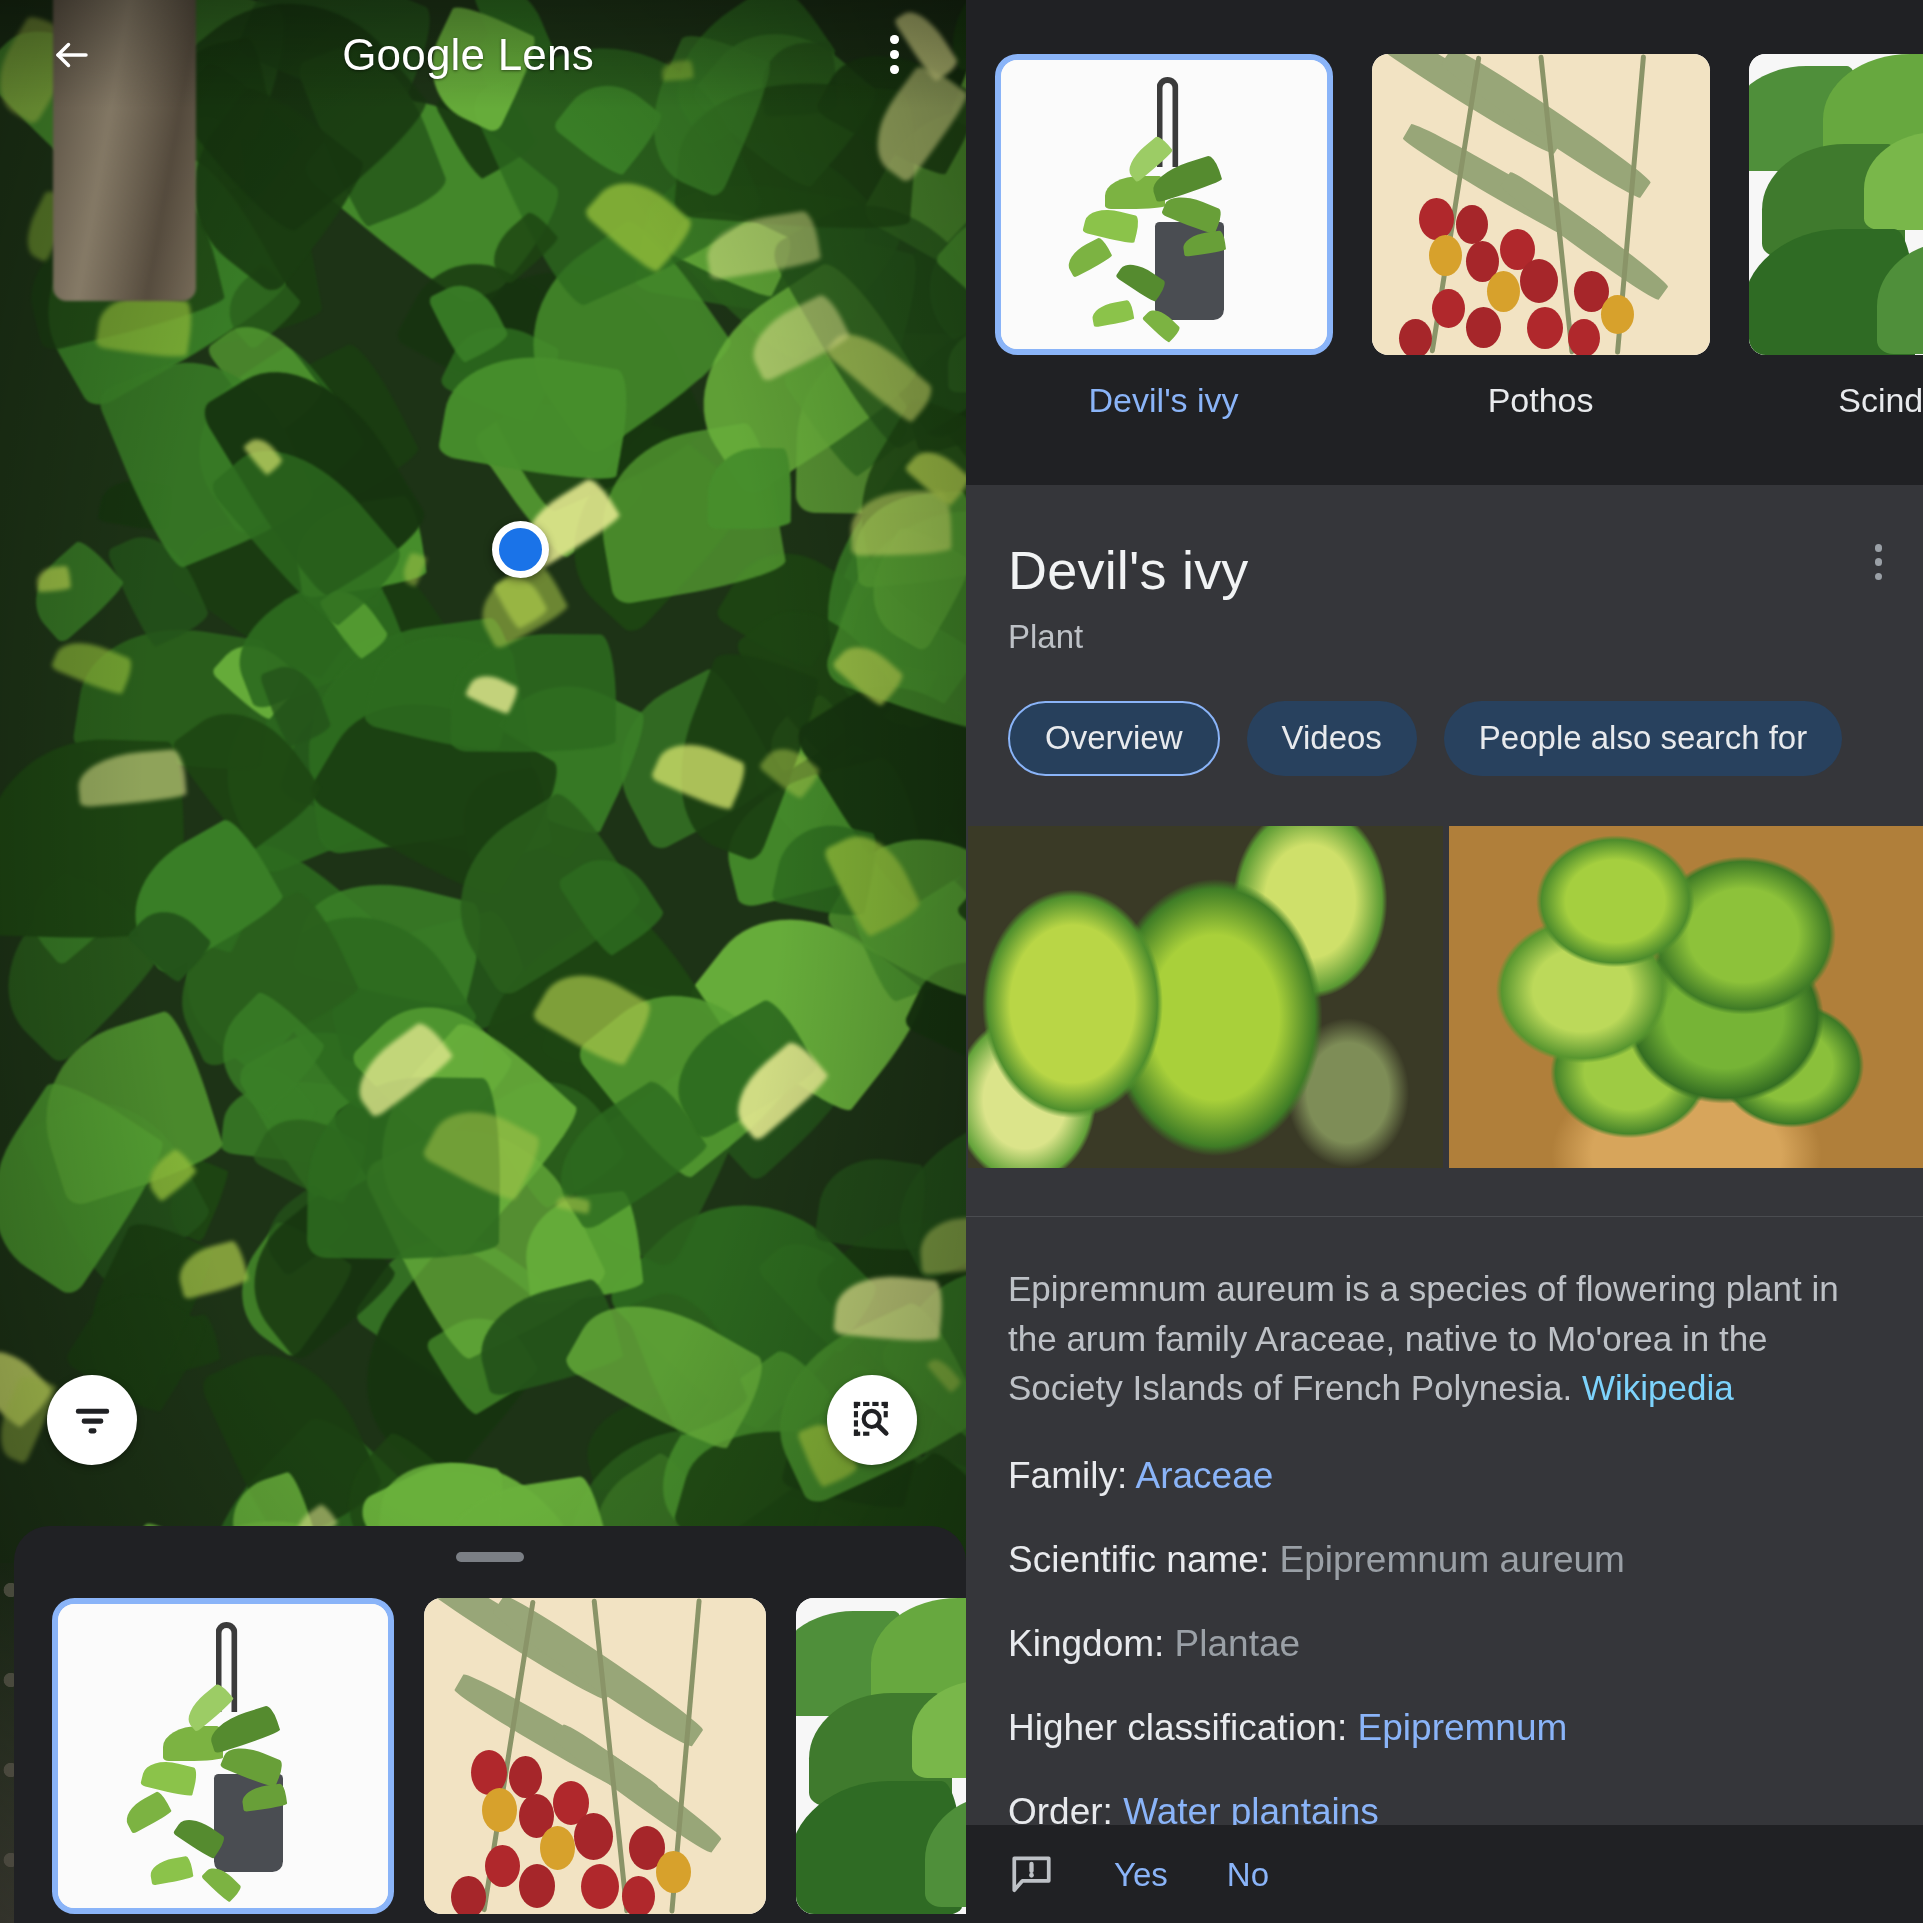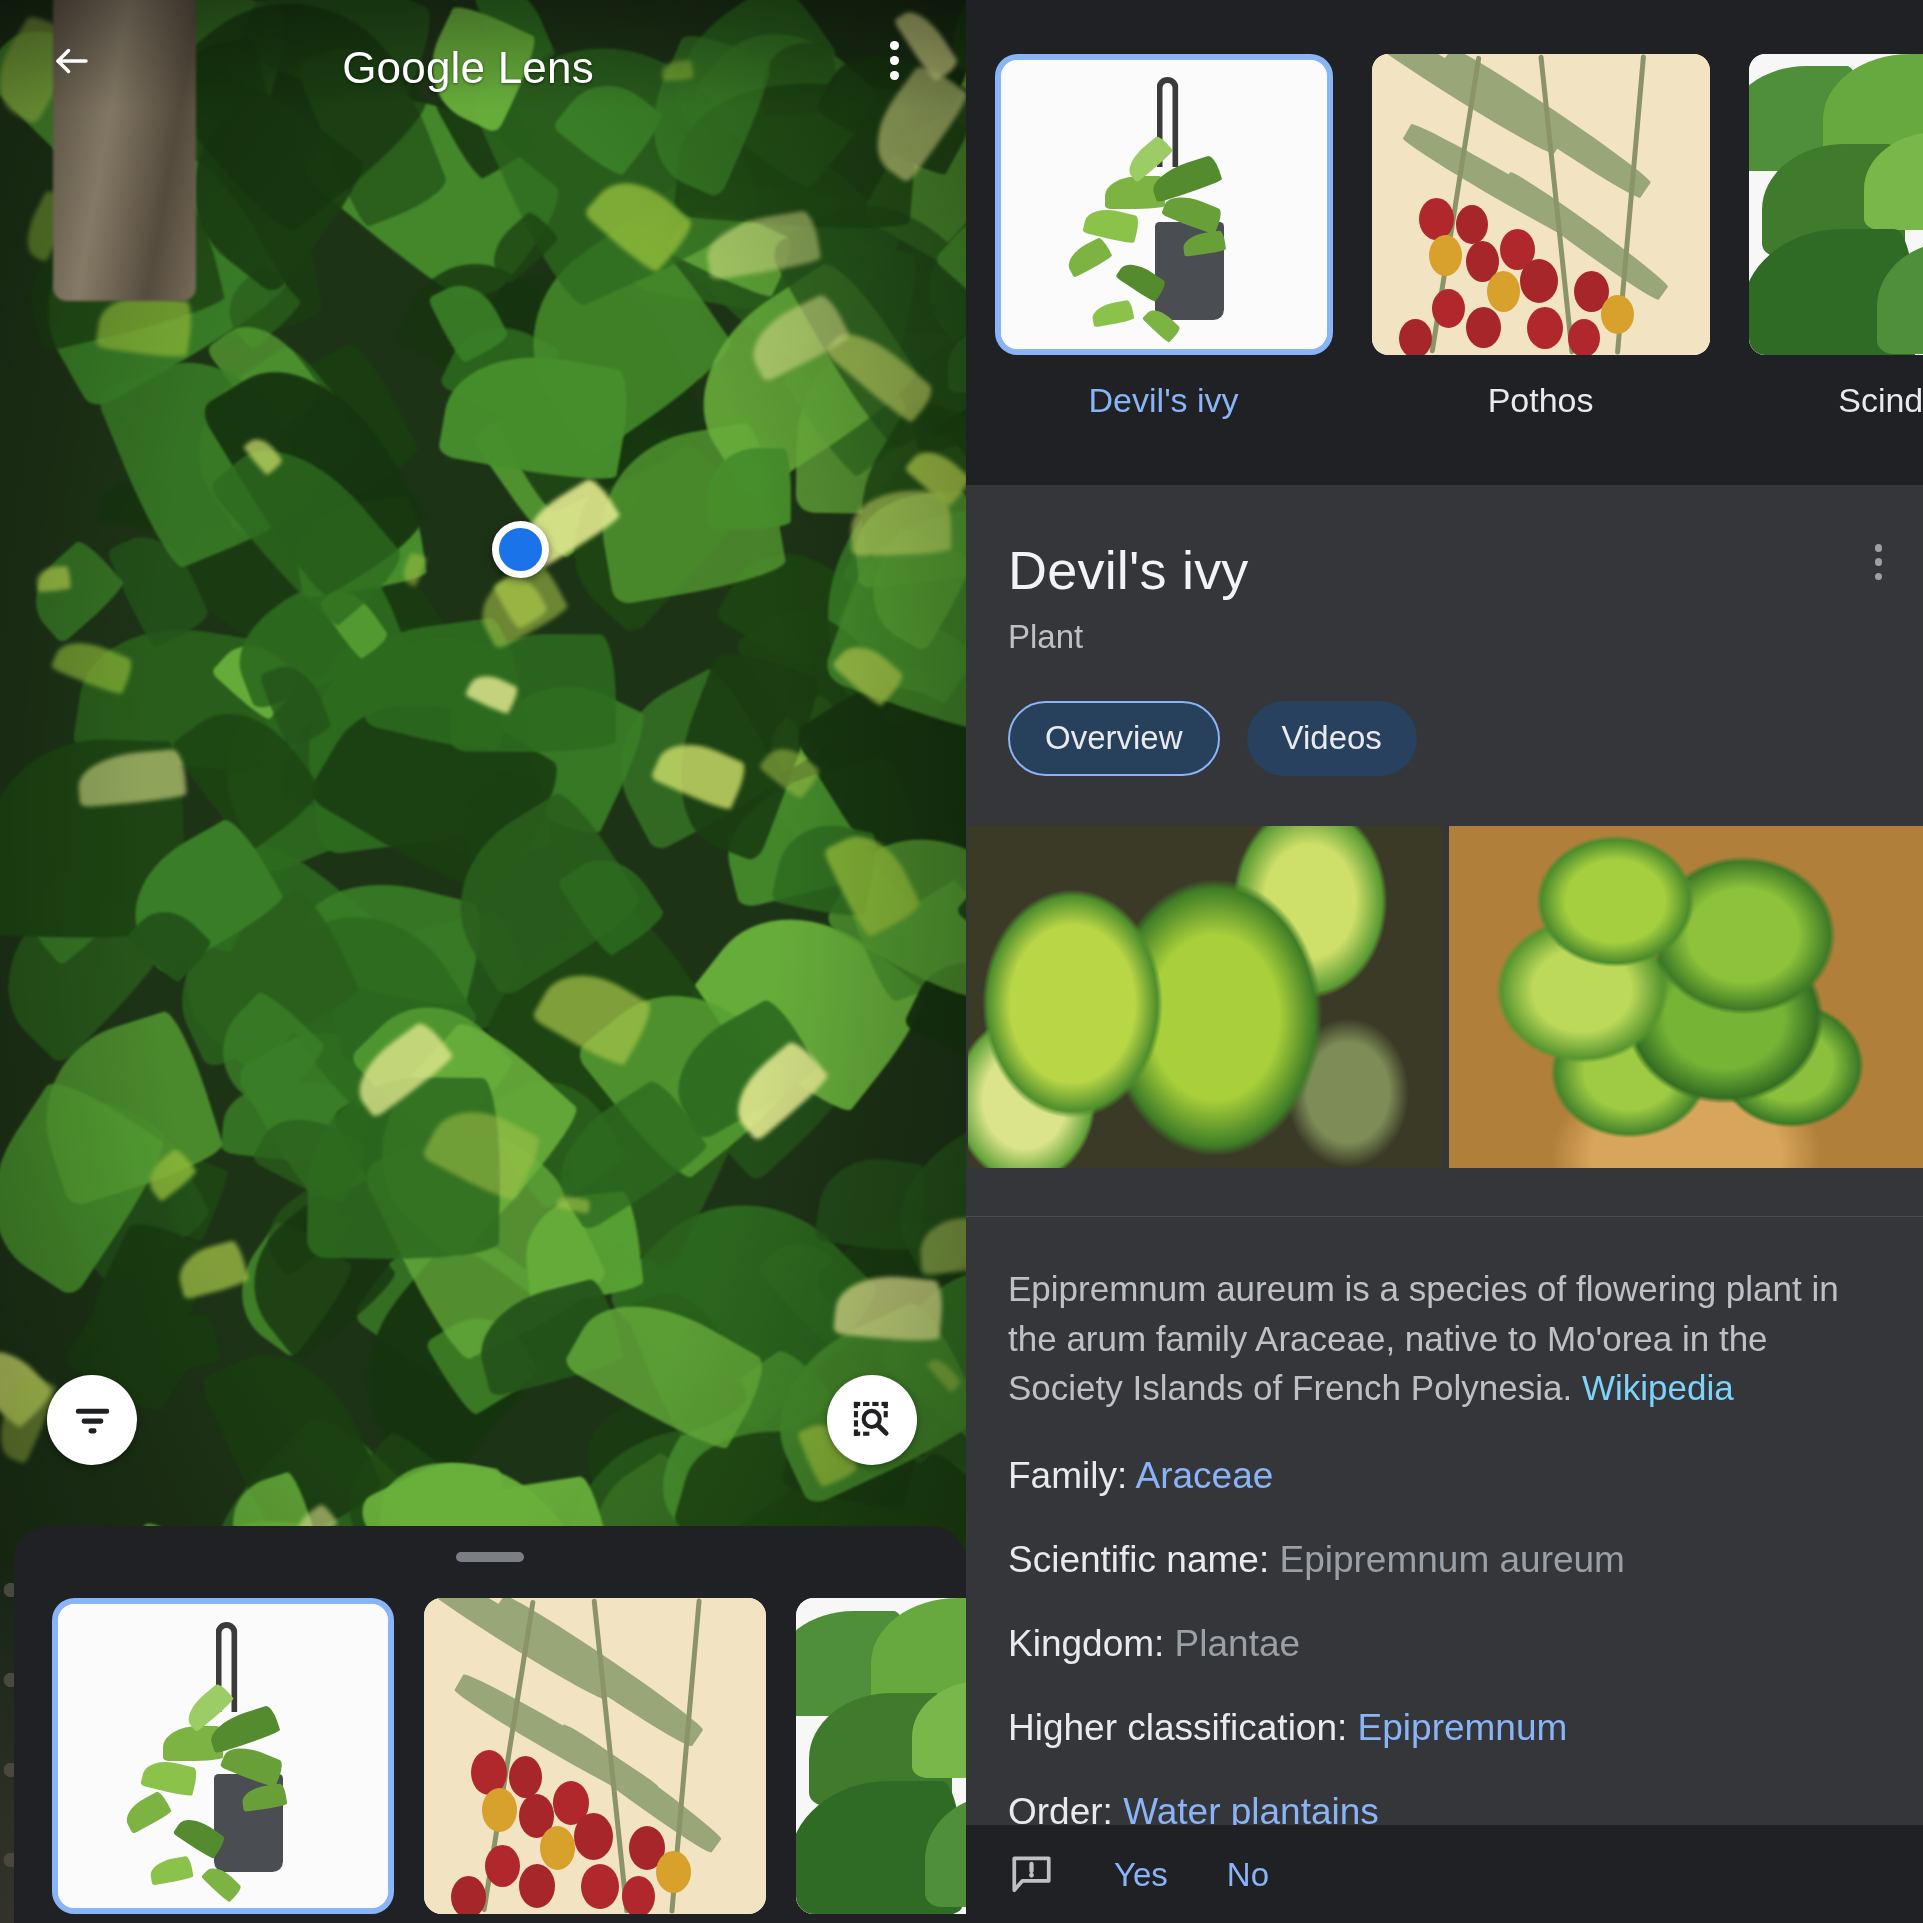--- a/index.html
+++ b/index.html
@@ -50,21 +50,21 @@
     border-radius: 0 0 13.5px 13.5px;
   }
   .vignette {
     position: absolute; inset: 0;
     background: radial-gradient(ellipse at 48% 42%, rgba(0,0,0,0) 45%, rgba(0,0,0,.42) 100%);
   }
 
   
   #lens-topbar {
     position: absolute; top: 0; left: 0; right: 0; height: 109px;
-    display: flex; align-items: flex-end;
+    display: flex; align-items: center;
     padding: 16px 39px;
     z-index: 6;
     background: linear-gradient(180deg, rgba(0,0,0,.30), rgba(0,0,0,0));
   }
   #back-button {
     width: 65px; height: 65px; display:flex; align-items:center; justify-content:center;
     border-radius: 50%;
   }
   #back-button svg { width: 42px; height: 42px; }
   #lens-title {
@@ -725,20 +725,21 @@
         <div id="kcard-overflow">
           <i></i>
           <i></i>
           <i></i>
         </div>
       </div>
 
       <div id="chips">
         <div class="chip active">Overview</div>
         <div class="chip">Videos</div>
+        <div class="chip">People also search for</div>
       </div>
 
       <div id="kimages">
         <div class="kimg">
           <div class="leafy-photo" style="background:
                radial-gradient(ellipse 113px 143px at 22% 52%, #b9d646 0 55%, #4f8f2d 75%, transparent 80%),
                radial-gradient(ellipse 128px 165px at 52% 56%, #a9d03a 0 50%, #3f7d26 78%, transparent 84%),
                radial-gradient(ellipse 90px 113px at 72% 22%, #cfe06a 0 50%, #5a9a33 80%, transparent 86%),
                radial-gradient(ellipse 83px 98px at 12% 80%, #dbe48a 0 50%, #63a33a 80%, transparent 86%),
                radial-gradient(ellipse 68px 83px at 80% 78%, #7e8d57 0 60%, #3a3a26 90%),

